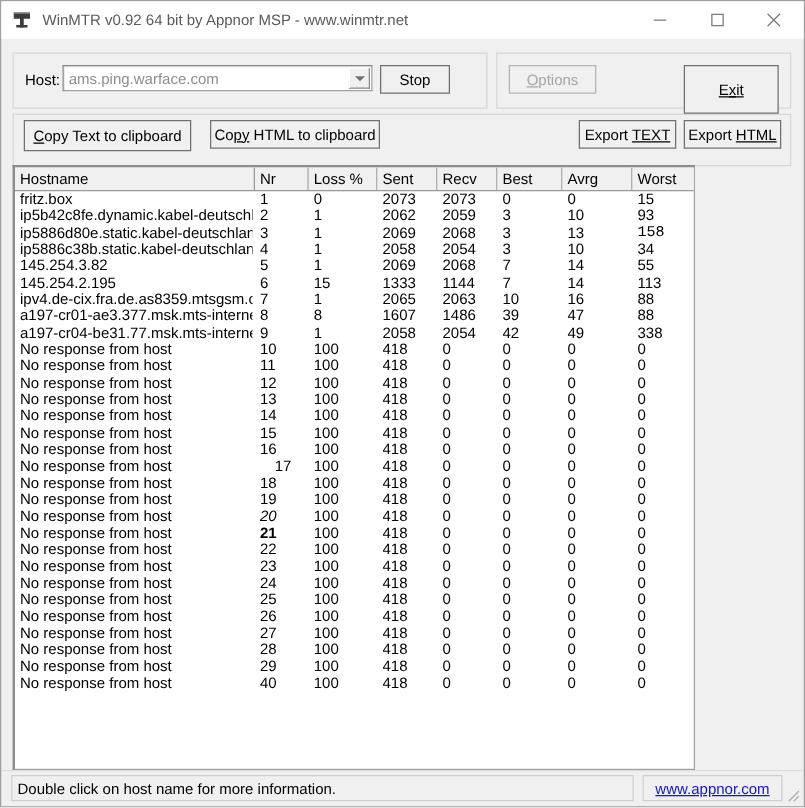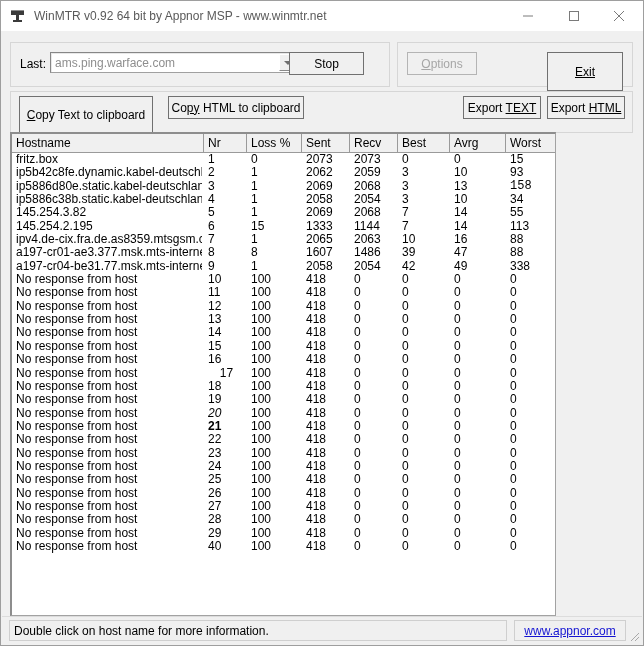--- a/index.html
+++ b/index.html
@@ -115,24 +115,24 @@
     box-sizing: border-box;
     background: #f0f0f0;
     border: 1px solid #707070;
     font-size: 12px;
     color: #000000;
     display: flex; align-items: center; justify-content: center;
     white-space: nowrap;
     cursor: default;
   }
   .btn.disabled { color: #a6a6a6; border-color: #b4b4b4; }
-  #btn-stop    { left: 288px; top: 51px;  width: 75px; height: 23px; }
+  #btn-stop    { left: 303px; top: 51px;  width: 56px; height: 23px; }
   #btn-options { left: 406px; top: 51px;  width: 70px; height: 23px; }
   #btn-exit    { left: 546px; top: 51px;  width: 76px; height: 39px; text-decoration: underline; }
-  #btn-copytext { left: 18px;  top: 95px; width: 134px; height: 38px; }
+  #btn-copytext { left: 18px;  top: 95px; width: 134px; height: 25px; }
   #btn-copyhtml { left: 167px; top: 95px; width: 136px; height: 23px; }
   #btn-exporttext { left: 462px; top: 95px; width: 78px; height: 23px; }
   #btn-exporthtml { left: 546px; top: 95px; width: 78px; height: 23px; }
   .u { text-decoration: underline; }
 
   
   #listview {
     position: absolute; left: 9px; top: 131px;
     width: 546px; height: 484px;
     box-sizing: border-box;
@@ -237,21 +237,21 @@
           <line x1="1" y1="1" x2="11" y2="11" stroke="#7a7a7a" stroke-width="1"></line>
           <line x1="11" y1="1" x2="1" y2="11" stroke="#7a7a7a" stroke-width="1"></line>
         </svg>
     </div>
   </div>
 
   <div class="panel" id="panel-host"></div>
   <div class="panel" id="panel-opts"></div>
   <div class="panel" id="panel-copy"></div>
 
-  <div id="host-label">Last:</div>
+  <div id="host-label">Host:</div>
   <div id="host-combo">
     <div id="host-value">ams.ping.warface.com</div>
     <div id="host-arrow-btn">
         <div class="tri"></div>
       </div>
   </div>
 
   <div class="btn" id="btn-stop">Stop</div>
 
   <div class="btn disabled" id="btn-options">

